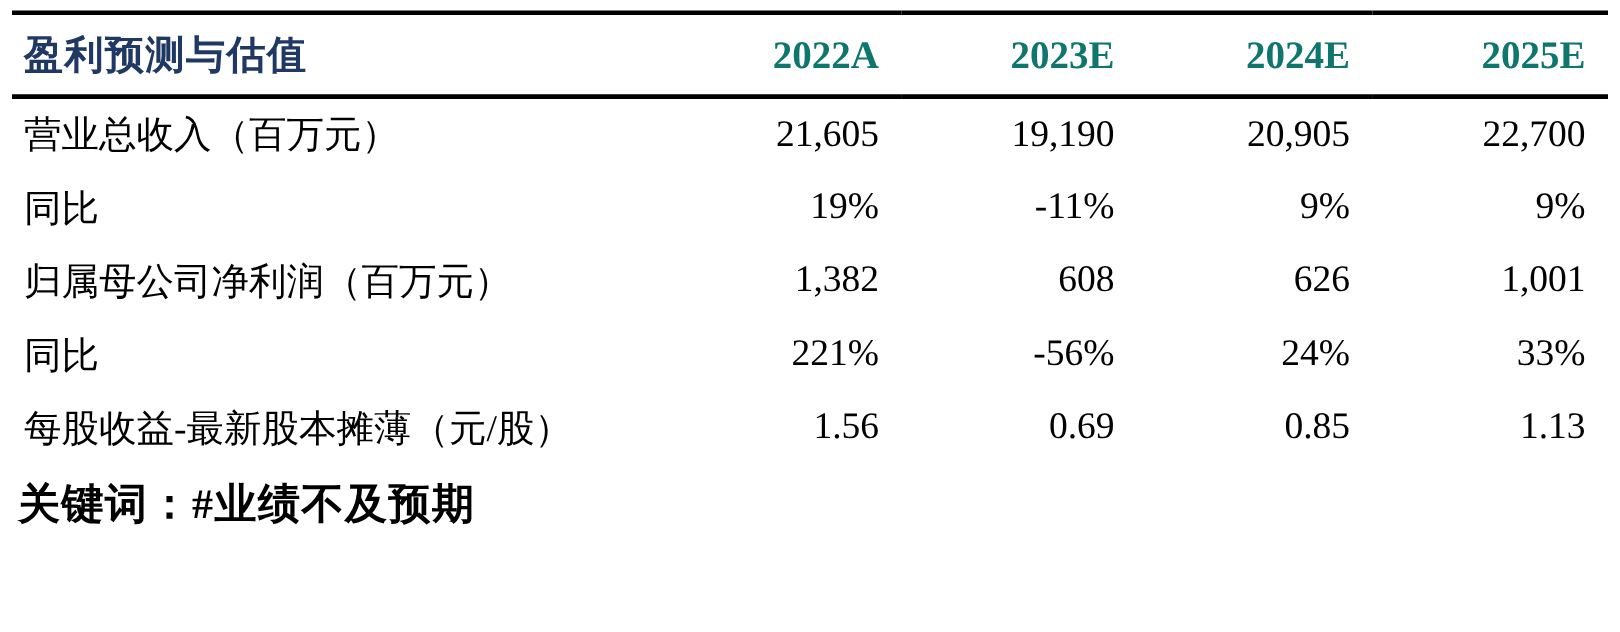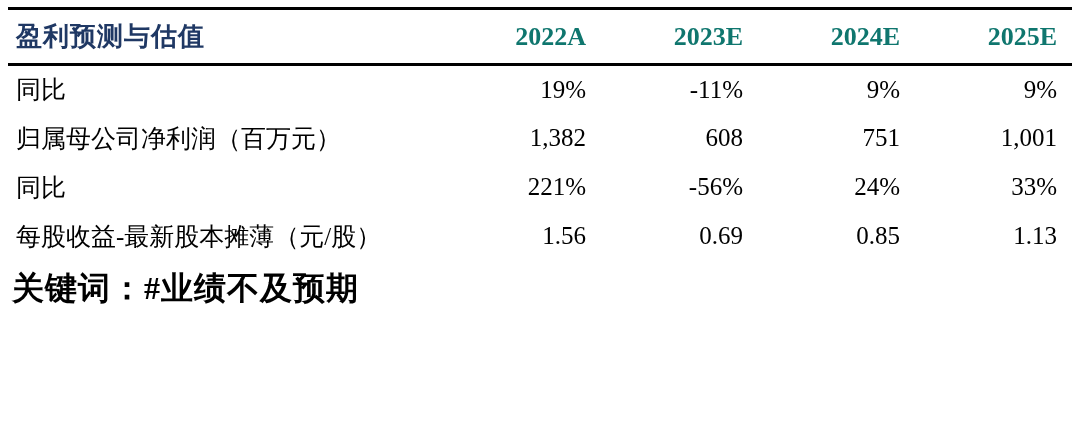--- a/index.html
+++ b/index.html
@@ -55,21 +55,21 @@
   tbody td.row-value {
     text-align: right;
     padding-right: 15px;
     font-variant-numeric: lining-nums;
   }
   tbody tr.last-row td { border-bottom: 3px solid #000000; }
 
   .keyword-line {
     margin-top: 11px;
     padding-left: 4px;
-    font-size: 32px;
+    font-size: 28px;
     font-weight: bold;
     color: #000000;
     letter-spacing: 1px;
     line-height: 32px;
   }
 </style>
 </head>
 <body>
 
 <div class="page">
@@ -86,31 +86,38 @@
       <tr>
         <th class="title-cell">盈利预测与估值</th>
         <th class="year-cell">2022A</th>
         <th class="year-cell">2023E</th>
         <th class="year-cell">2024E</th>
         <th class="year-cell">2025E</th>
       </tr>
     </thead>
     <tbody>
       <tr>
+        <td class="row-label">营业总收入（百万元）</td>
+        <td class="row-value">21,605</td>
+        <td class="row-value">19,190</td>
+        <td class="row-value">20,905</td>
+        <td class="row-value">22,700</td>
+      </tr>
+      <tr>
         <td class="row-label">同比</td>
         <td class="row-value">19%</td>
         <td class="row-value">-11%</td>
         <td class="row-value">9%</td>
         <td class="row-value">9%</td>
       </tr>
       <tr>
         <td class="row-label">归属母公司净利润（百万元）</td>
         <td class="row-value">1,382</td>
         <td class="row-value">608</td>
-        <td class="row-value">751</td>
+        <td class="row-value">626</td>
         <td class="row-value">1,001</td>
       </tr>
       <tr>
         <td class="row-label">同比</td>
         <td class="row-value">221%</td>
         <td class="row-value">-56%</td>
         <td class="row-value">24%</td>
         <td class="row-value">33%</td>
       </tr>
       <tr>

